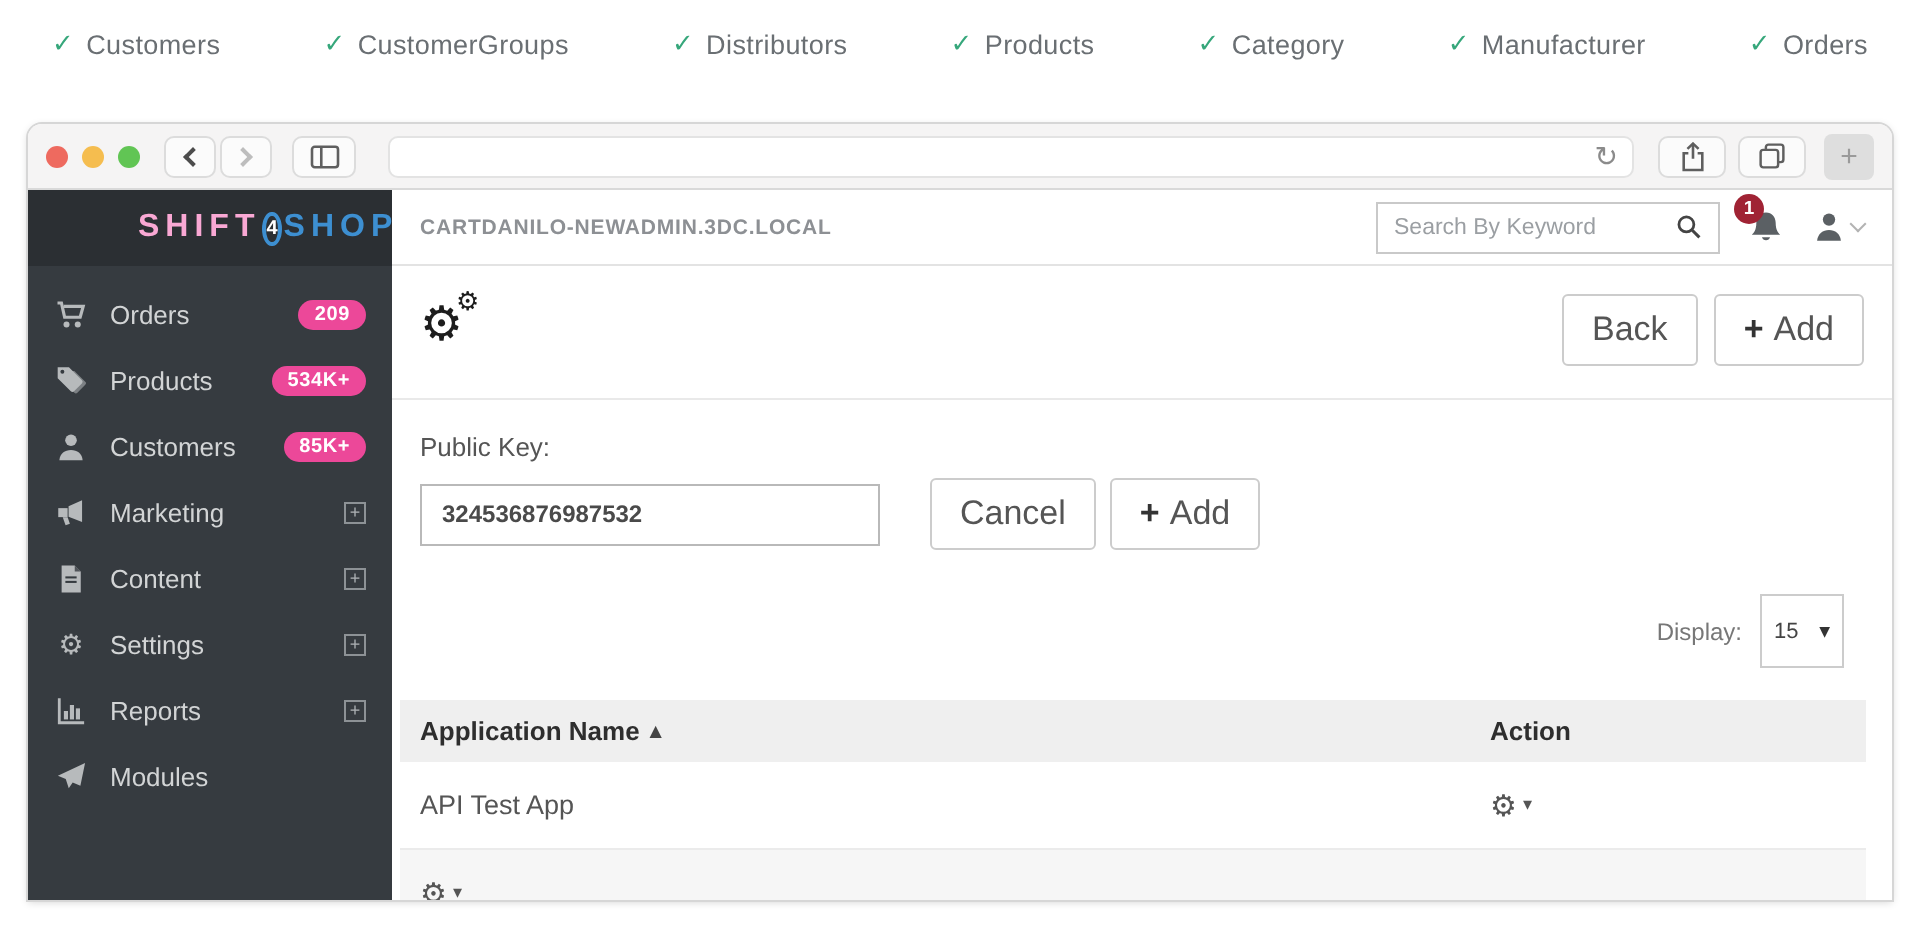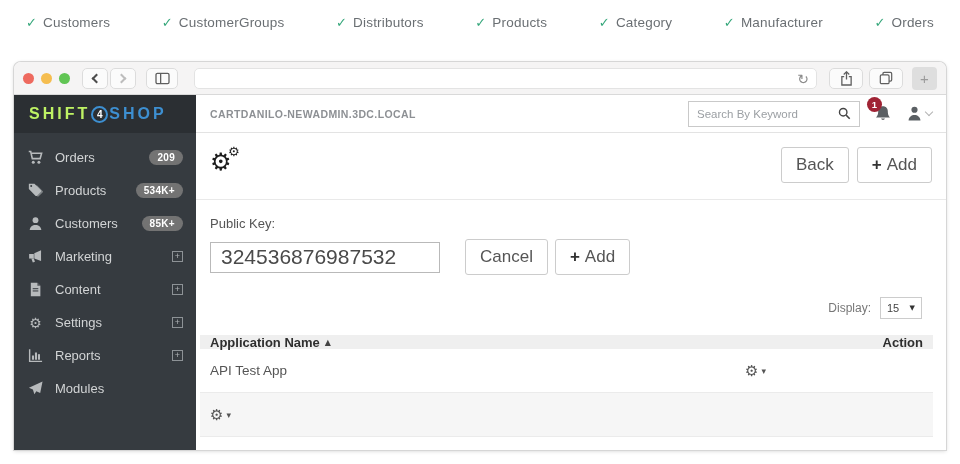--- a/index.html
+++ b/index.html
@@ -36,30 +36,30 @@
   .sq-btn { width:34px; }
   .newtab { width:25px; height:23px; background:#dedede; border-radius:4px; margin-left:3px;
             display:flex; align-items:center; justify-content:center; color:#9a9a9a; font-size:15px; }
 
   
   .app { display:flex; height:calc(100% - 33px); }
 
   
   .sidebar { width:182px; background:#363b40; flex-shrink:0; }
   .logo { height:38px; background:#2b2f33; display:flex; align-items:center; padding:0 15px; }
-  .logo-part1 { color:#bef264; font-weight:bold; font-size:16px; letter-spacing:3px; }
+  .logo-part1 { color:#f9a8d4; font-weight:bold; font-size:16px; letter-spacing:3px;margin-left:40px; }
   .logo-circle { width:17px; height:17px; border:2px solid #3d8fd1; border-radius:50%; color:#fff;
                  font-size:10px; font-weight:bold; display:flex; align-items:center; justify-content:center; margin:0 1px; }
   .logo-part2 { color:#3d8fd1; font-weight:bold; font-size:16px; letter-spacing:3px; }
   .menu { padding-top:8px; }
   .menu-item { height:33px; display:flex; align-items:center; padding:0 13px; font-size:13px; color:#d2d4d5; cursor:default; }
   .mi-icon { width:17px; height:16px; margin-right:11px; color:#b7babc; display:flex; align-items:center; justify-content:center; }
   .mi-icon svg { width:15px; height:15px; }
   .mi-gear { font-size:14px; color:#b7babc; line-height:1; }
-  .badge { margin-left:auto; background:#737373; color:#fff; font-size:10px; font-weight:bold;
+  .badge { margin-left:auto; background:#ec4899; color:#fff; font-size:10px; font-weight:bold;
            padding:2px 8px; border-radius:9px; letter-spacing:.3px; }
   .expander { margin-left:auto; width:11px; height:11px; border:1px solid #8d9296; color:#aeb2b5;
               font-size:9px; line-height:9px; text-align:center; }
 
   
   .main { flex:1; display:flex; flex-direction:column; background:#fff; overflow:hidden; }
 
   .admin-header { height:38px; border-bottom:1px solid #e3e3e3; display:flex; align-items:center; padding:0 14px; flex-shrink:0; }
   .domain { font-size:10.5px; font-weight:bold; color:#8d9094; letter-spacing:.4px; }
   .header-right { margin-left:auto; display:flex; align-items:center; gap:14px; }
@@ -81,34 +81,34 @@
   .title-gears .g-small { position:absolute; left:18px; top:-6px; font-size:13px; }
   .page-title { font-size:23px; color:#4a4a4a; font-weight:400; letter-spacing:.3px; }
   .title-actions { margin-left:auto; display:flex; gap:8px; }
   .btn { background:#fff; border:1px solid #ccc; border-radius:3px; color:#555; font-size:17px;
          padding:7px 14px; display:flex; align-items:center; gap:5px; cursor:pointer; font-family:inherit; }
   .btn .plus { font-weight:bold; color:#333; }
 
   .form-section { padding:16px 14px 0; flex-shrink:0; }
   .form-label { font-size:13px; color:#555; margin-bottom:8px; }
   .form-line { display:flex; align-items:center; }
-  .key-input { width:230px; height:31px; border:1px solid #b9b9b9; padding:0 10px; font-size:21px;
-               color:#4a4a4a; font-family:inherit; outline:none; }
+  .key-input { width:230px; height:31px; border:1px solid #b9b9b9; padding:0 10px; font-size:12px;
+               color:#4a4a4a; font-family:inherit; outline:none;font-weight:bold; }
   .form-line .btn.cancel { margin-left:25px; }
   .form-line .btn.add { margin-left:7px; }
 
   .display-row { display:flex; justify-content:flex-end; align-items:center; padding:22px 24px 10px; flex-shrink:0; }
   .display-label { font-size:12px; color:#777; margin-right:9px; }
-  .display-select { width:42px; height:22px; border:1px solid #ccc; background:#fff; display:flex;
+  .display-select { width:42px; height:37px; border:1px solid #ccc; background:#fff; display:flex;
                     align-items:center; justify-content:space-between; padding:0 6px; font-size:11px; color:#444; }
   .display-select .glyph { font-size:7px; color:#333; }
 
   .table { margin:6px 13px 0 4px; }
-  .t-head { display:flex; background:#efefef; height:14px; align-items:center; font-size:13px;
-            font-weight:bold; color:#2e2e2e; padding:0 10px;text-align:right; }
+  .t-head { display:flex; background:#efefef; height:31px; align-items:center; font-size:13px;
+            font-weight:bold; color:#2e2e2e; padding:0 10px; }
   .t-col-name { flex:1; display:flex; align-items:center; gap:5px; }
   .sort-arrow { font-size:8px; color:#444; }
   .t-col-action { width:178px; }
   .t-row { display:flex; align-items:center; height:44px; padding:0 10px; font-size:13.5px; color:#555;
            border-bottom:1px solid #ebebeb; background:#fff; }
   .t-row.alt { background:#f6f6f6; }
   .row-name { flex:1; }
   .row-action { width:178px; }
   .action-trigger { display:inline-flex; align-items:center; gap:3px; color:#555; cursor:pointer; }
   .action-trigger .gear { font-size:15px; }

